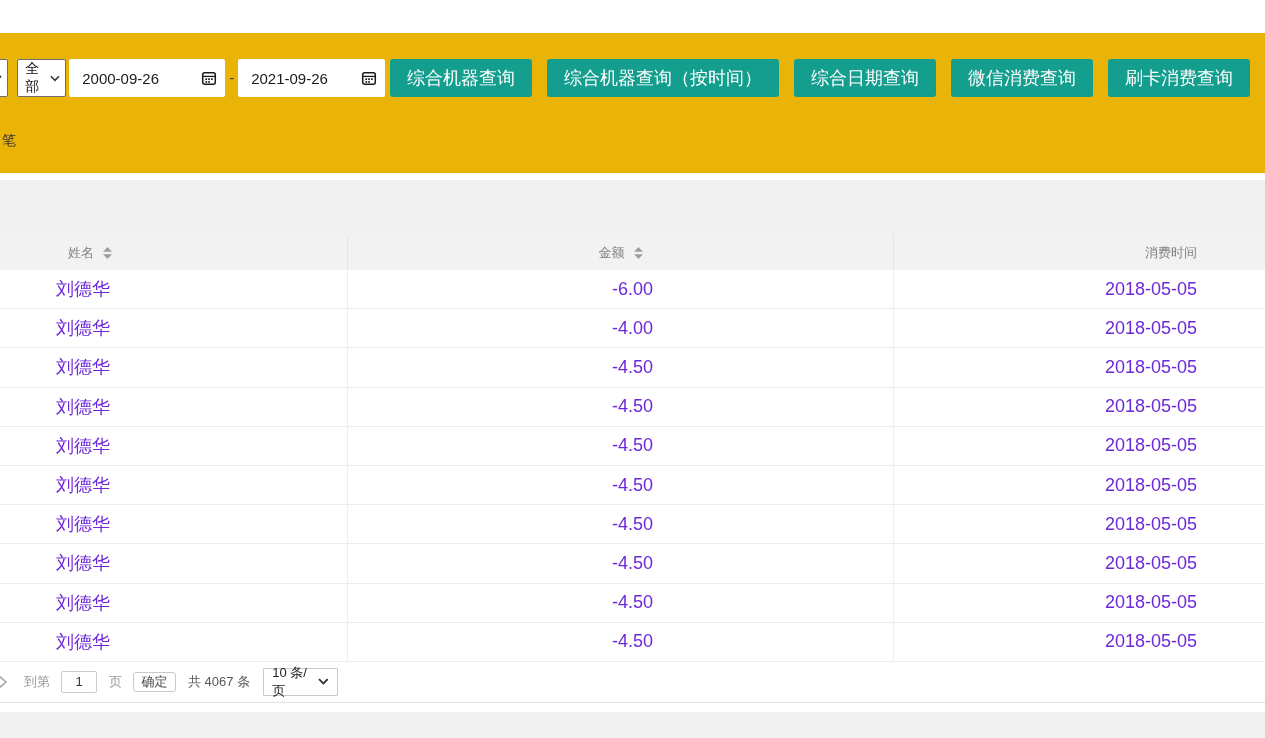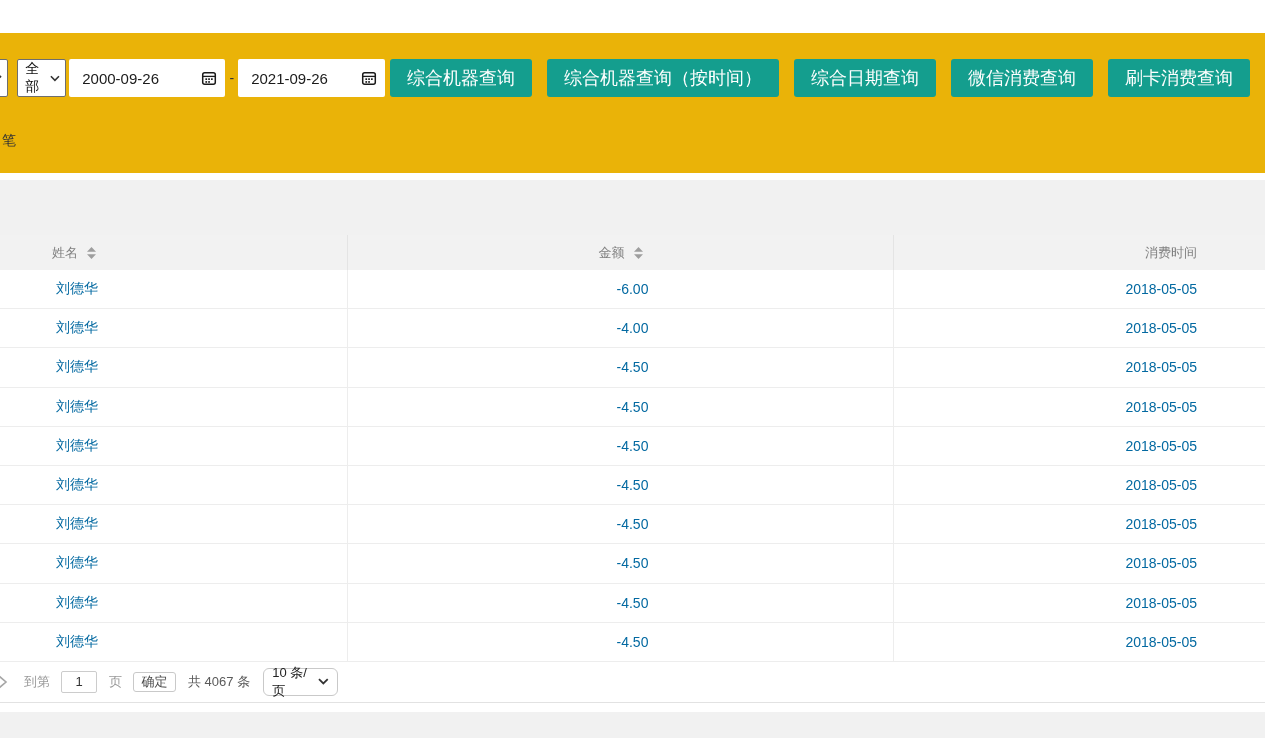--- a/index.html
+++ b/index.html
@@ -37,27 +37,27 @@
     display:flex; align-items:center; white-space:nowrap;
   }
   .summary { margin-top:35px; padding-left:2px; font-size:14px; color:#333; line-height:16px; }
 
   .white-gap { height:7px; background:#fff; }
   .card-top { height:55px; background:#f1f1f1; }
 
   
   .thead { height:35px; background:#f2f2f2; display:flex; font-size:13px; color:#7f7f7f; }
   .th { display:flex; align-items:center; }
-  .th1 { width:347px; padding-left:52px; }
+  .th1 { width:347px; padding-left:68px; }
   .th2 { width:546px; justify-content:center; border-left:1px solid #e4e4e4; }
   .th3 { flex:1; justify-content:flex-end; padding-right:68px; border-left:1px solid #e4e4e4; }
   .sort { margin-left:9px; display:block; }
   .row {
     height:39.2px; display:flex; background:#fff;
-    border-bottom:1px solid #ededed; font-size:14px; color:#0369a1;
+    border-bottom:1px solid #ededed; font-size:18px; color:#6d28d9;
   }
   .td { display:flex; align-items:center; }
   .td1 { width:347px; padding-left:56px; }
   .td2 { width:546px; justify-content:center; border-left:1px solid #ededed;padding-left:24px; }
   .td3 { flex:1; justify-content:flex-end; padding-right:68px; border-left:1px solid #ededed; }
 
   
   .pagination { height:40px; background:#fff; display:flex; align-items:center; font-size:13px; }
   .pg-next { margin-left:-3px; display:block; }
   .pg-dim { color:#9a9a9a; }
@@ -69,21 +69,21 @@
   }
   .pg-unit { margin-left:12px; }
   .pg-confirm {
     margin-left:11px; width:43px; height:20px; background:#fff;
     border:1px solid #c9c9c9; border-radius:3px; font-size:13px; color:#4a4a4a;
     cursor:pointer; font-family:"Liberation Sans", sans-serif;
   }
   .pg-total { margin-left:12px; color:#5a5a5a; }
   .pg-size {
     margin-left:13px; width:75px; height:28px; background:#fff;
-    border:1px solid #c9c9c9; border-radius:6px;
+    border:1px solid #c9c9c9; border-radius:1px;
     display:flex; align-items:center; justify-content:space-between;
     padding:0 8px; font-size:13px; color:#222; cursor:pointer;
   }
   .bottom-divider { height:1px; background:#e2e2e2; }
   .bottom-white { height:9px; background:#fff; }
   .bottom-gray { height:26px; background:#f1f1f1; }
 </style>
 </head>
 <body>
 

